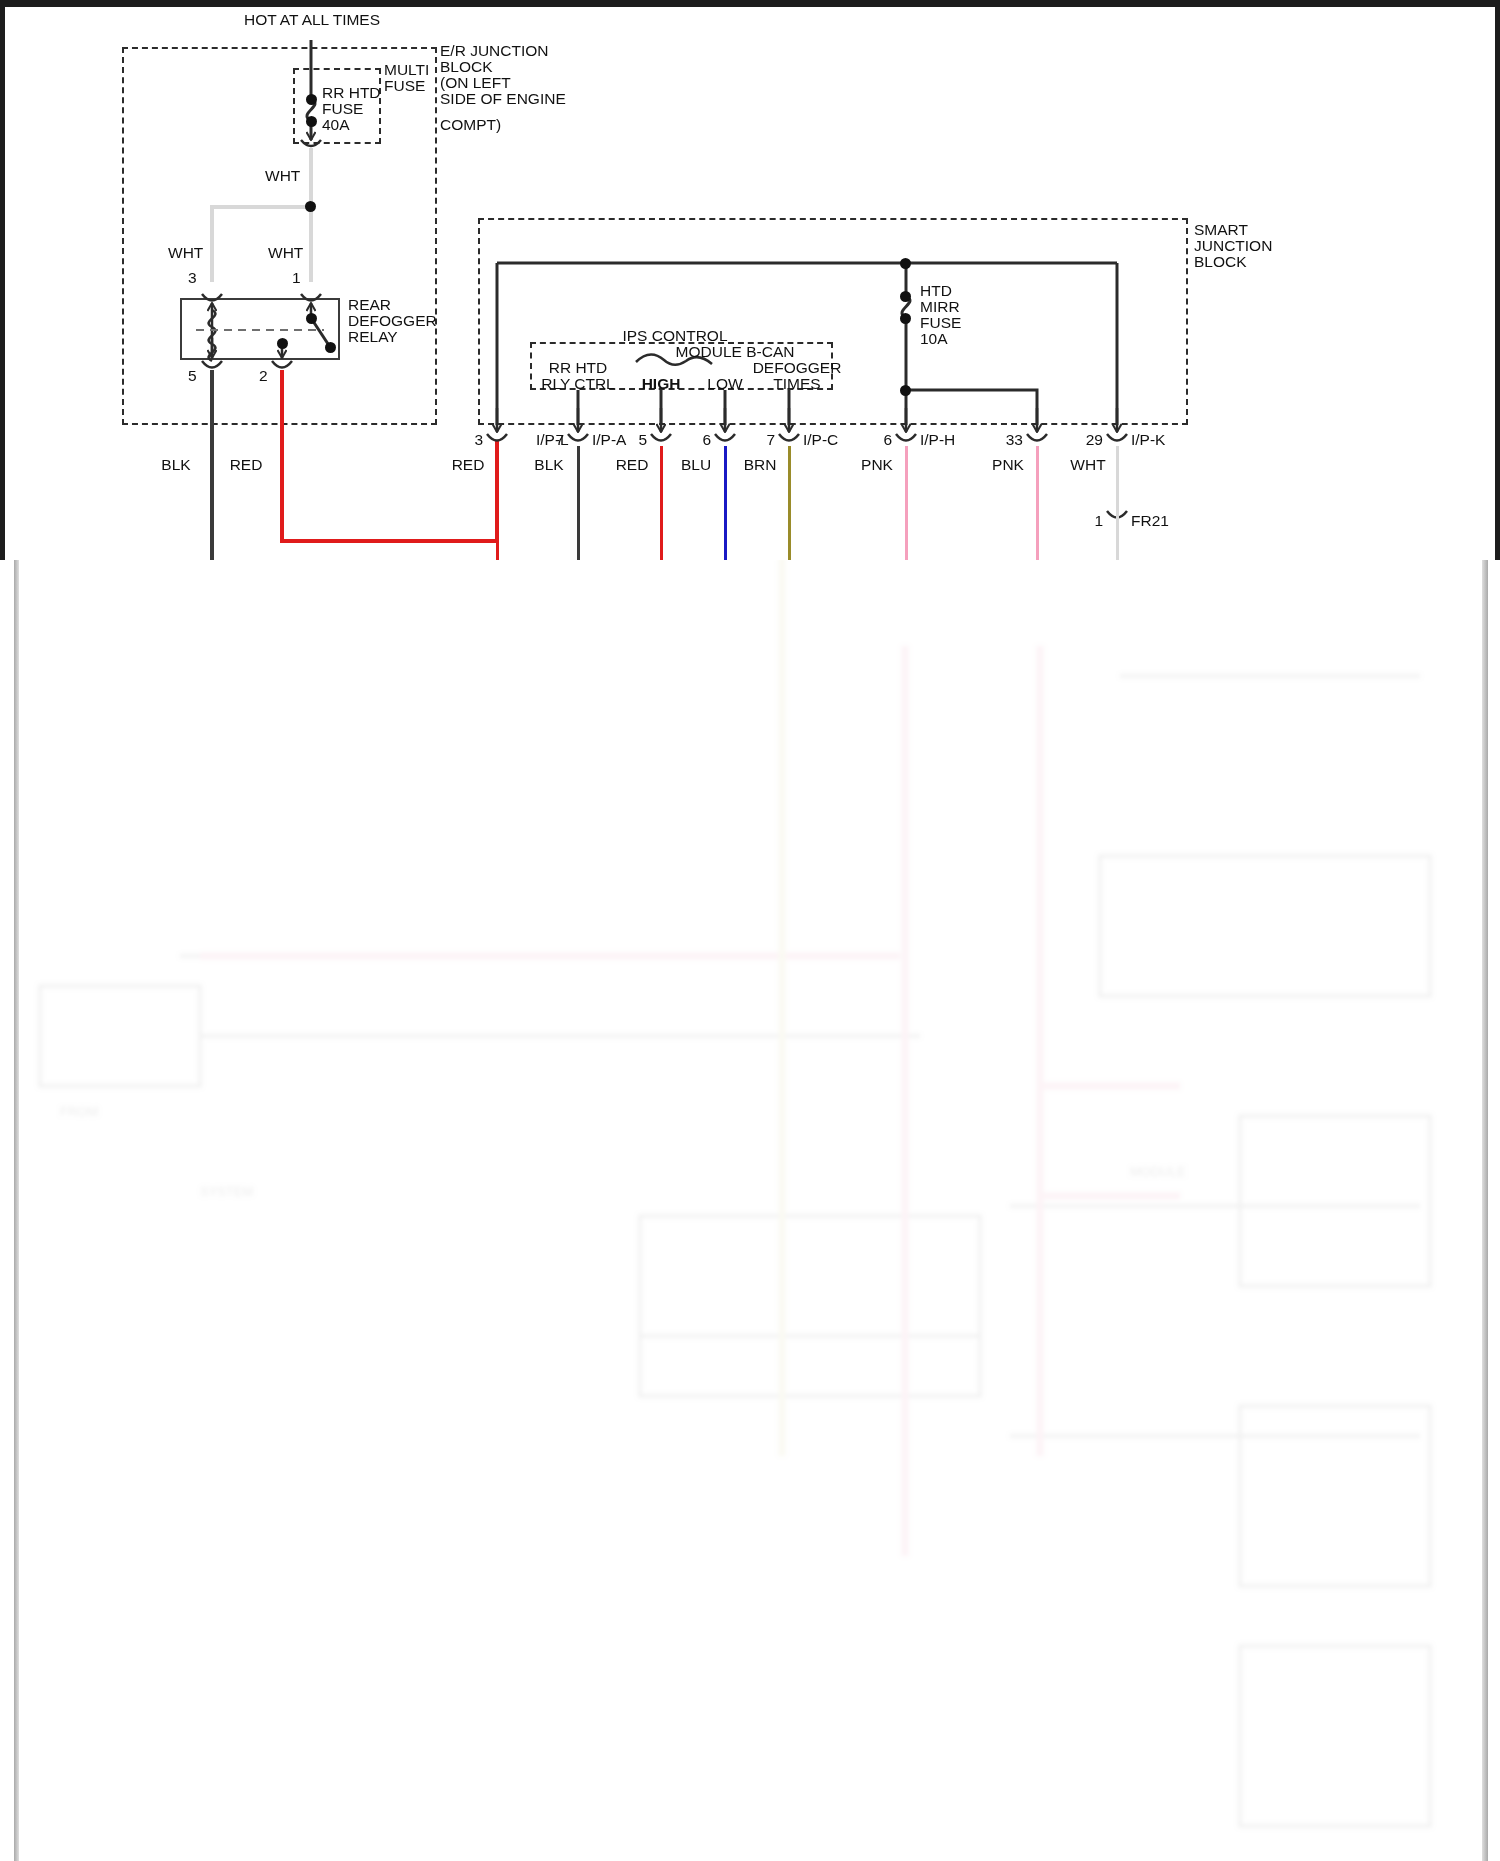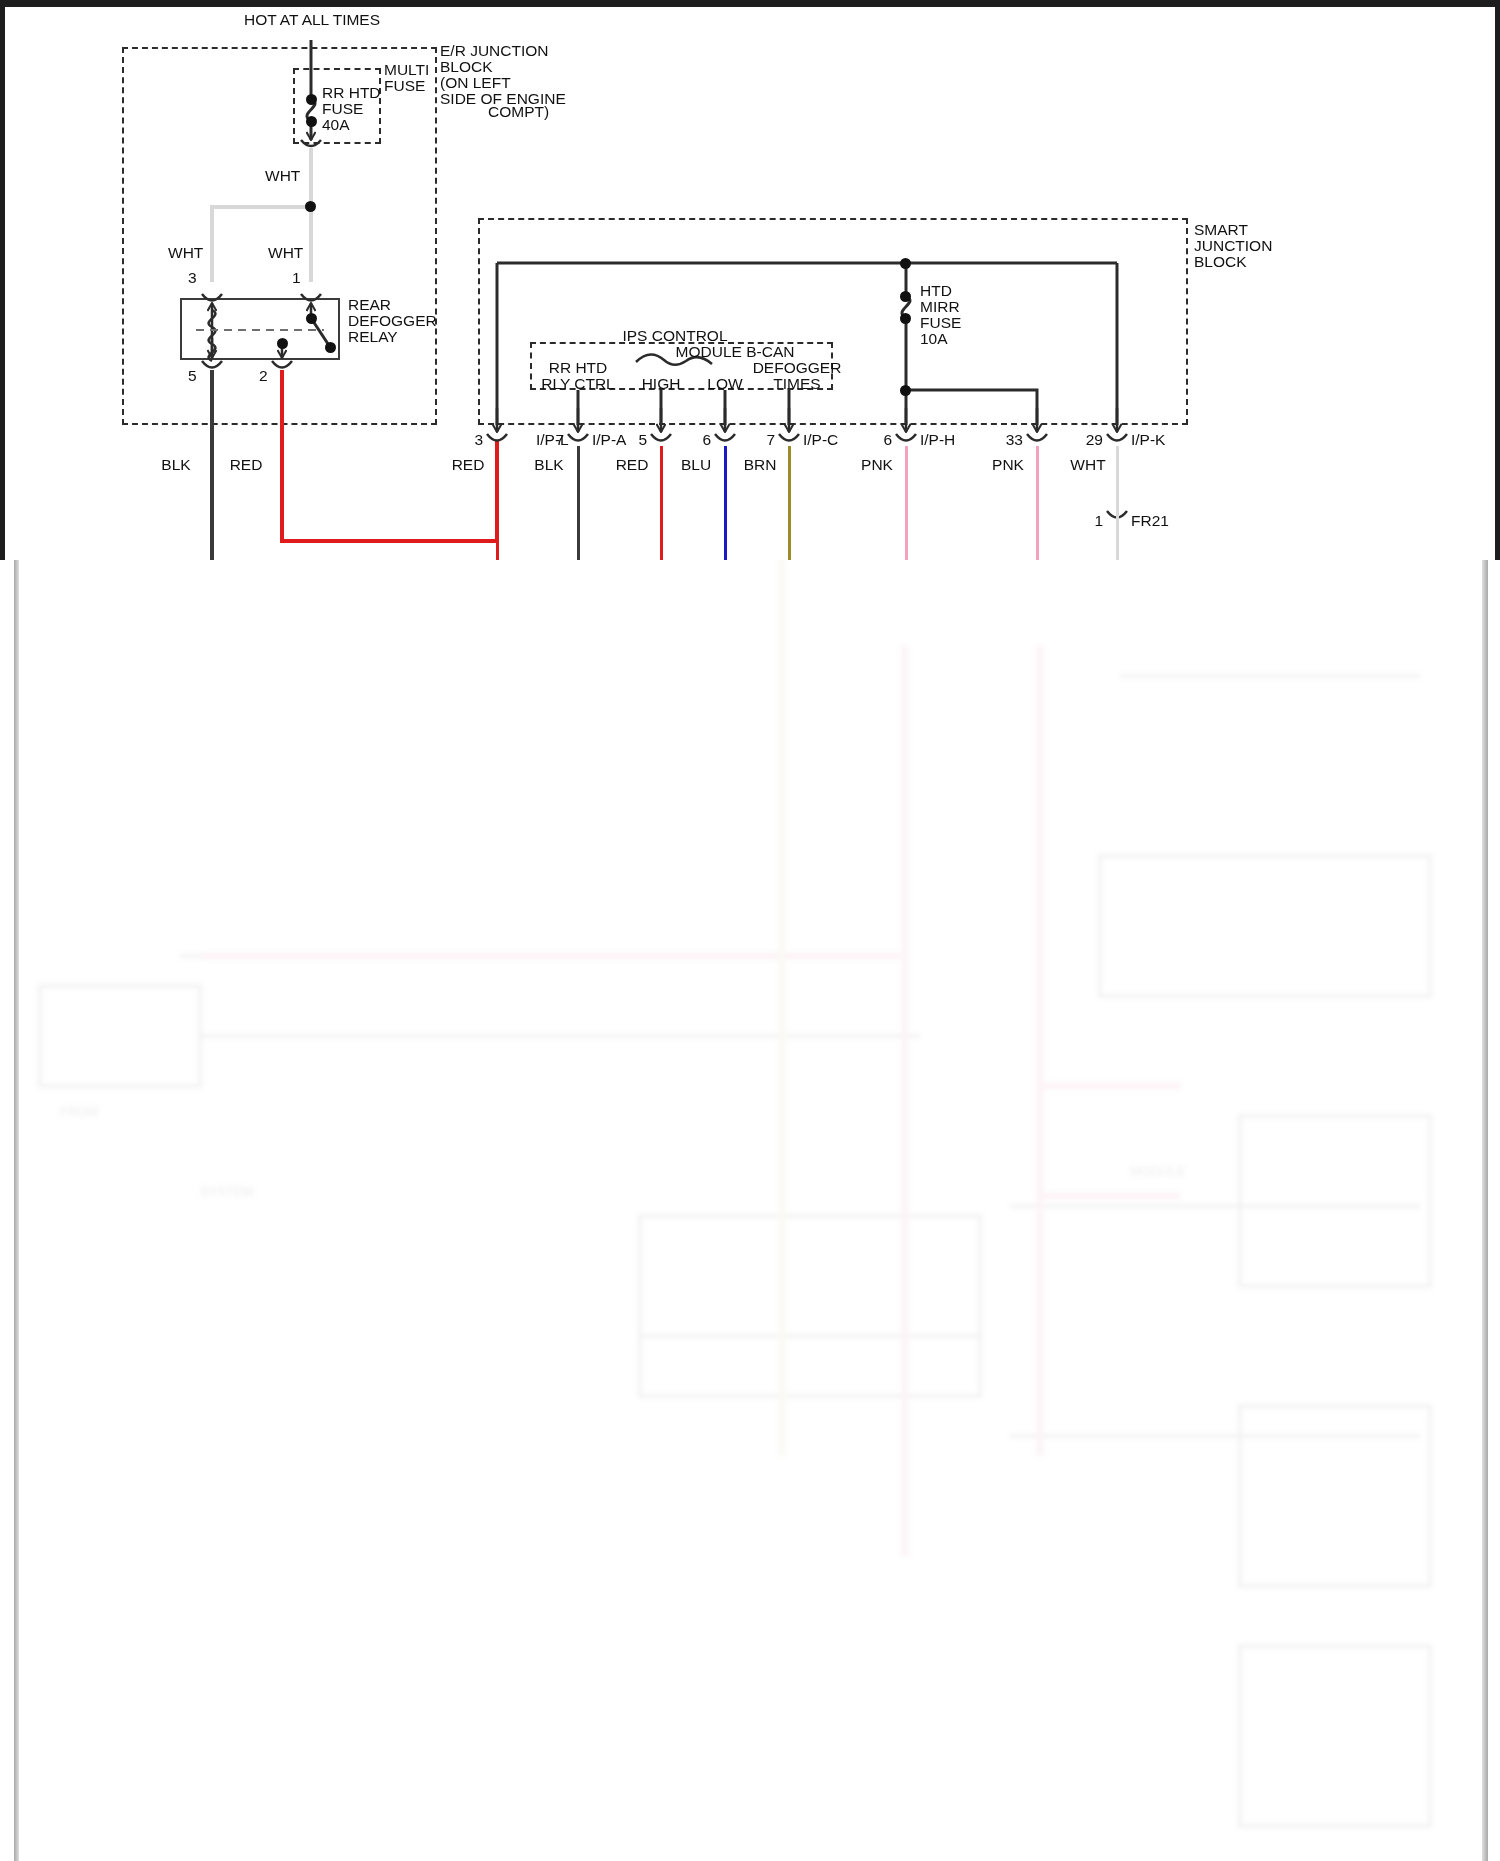--- a/index.html
+++ b/index.html
@@ -198,21 +198,21 @@
   <div class="dot" style="left:900px;top:291px;"></div>
   <div class="dot" style="left:900px;top:313px;"></div>
   <div class="dot" style="left:900px;top:385px;"></div>
 
   <div class="lbl c" style="left:236px;top:12px;width:152px;">HOT AT ALL TIMES</div>
 
   <div class="lbl" style="left:440px;top:43px;">E/R JUNCTION</div>
   <div class="lbl" style="left:440px;top:59px;">BLOCK</div>
   <div class="lbl" style="left:440px;top:75px;">(ON LEFT</div>
   <div class="lbl" style="left:440px;top:91px;">SIDE OF ENGINE</div>
-  <div class="lbl" style="left:440px;top:104px;margin-left:48px;">COMPT)</div>
+  <div class="lbl" style="left:440px;top:117px;">COMPT)</div>
 
   <div class="lbl" style="left:384px;top:62px;">MULTI</div>
   <div class="lbl" style="left:384px;top:78px;">FUSE</div>
 
   <div class="lbl" style="left:322px;top:85px;">RR HTD</div>
   <div class="lbl" style="left:322px;top:101px;">FUSE</div>
   <div class="lbl" style="left:322px;top:117px;text-align:right;">40A</div>
 
   <div class="lbl" style="left:265px;top:168px;">WHT</div>
   <div class="lbl" style="left:168px;top:245px;">WHT</div>
@@ -229,21 +229,21 @@
 
   <div class="lbl" style="left:1194px;top:222px;">SMART</div>
   <div class="lbl" style="left:1194px;top:238px;">JUNCTION</div>
   <div class="lbl" style="left:1194px;top:254px;">BLOCK</div>
 
   <div class="lbl c" style="left:585px;top:328px;width:180px;">IPS CONTROL</div>
   <div class="lbl c" style="left:640px;top:344px;width:190px;">MODULE B-CAN</div>
 
   <div class="lbl c" style="left:528px;top:360px;width:100px;">RR HTD</div>
   <div class="lbl c" style="left:528px;top:376px;width:100px;">RLY CTRL</div>
-  <div class="lbl c" style="left:631px;top:376px;width:60px;">HIGH</div>
+  <div class="lbl c" style="left:631px;top:376px;width:60px;font-weight:bold;">HIGH</div>
   <div class="lbl c" style="left:695px;top:376px;width:60px;">LOW</div>
   <div class="lbl c" style="left:742px;top:360px;width:110px;">DEFOGGER</div>
   <div class="lbl c" style="left:742px;top:376px;width:110px;">TIMES</div>
 
   <div class="lbl" style="left:920px;top:283px;">HTD</div>
   <div class="lbl" style="left:920px;top:299px;">MIRR</div>
   <div class="lbl" style="left:920px;top:315px;">FUSE</div>
   <div class="lbl" style="left:920px;top:331px;">10A</div>
 
   <div class="lbl c" style="left:148px;top:457px;width:56px;">BLK</div>

